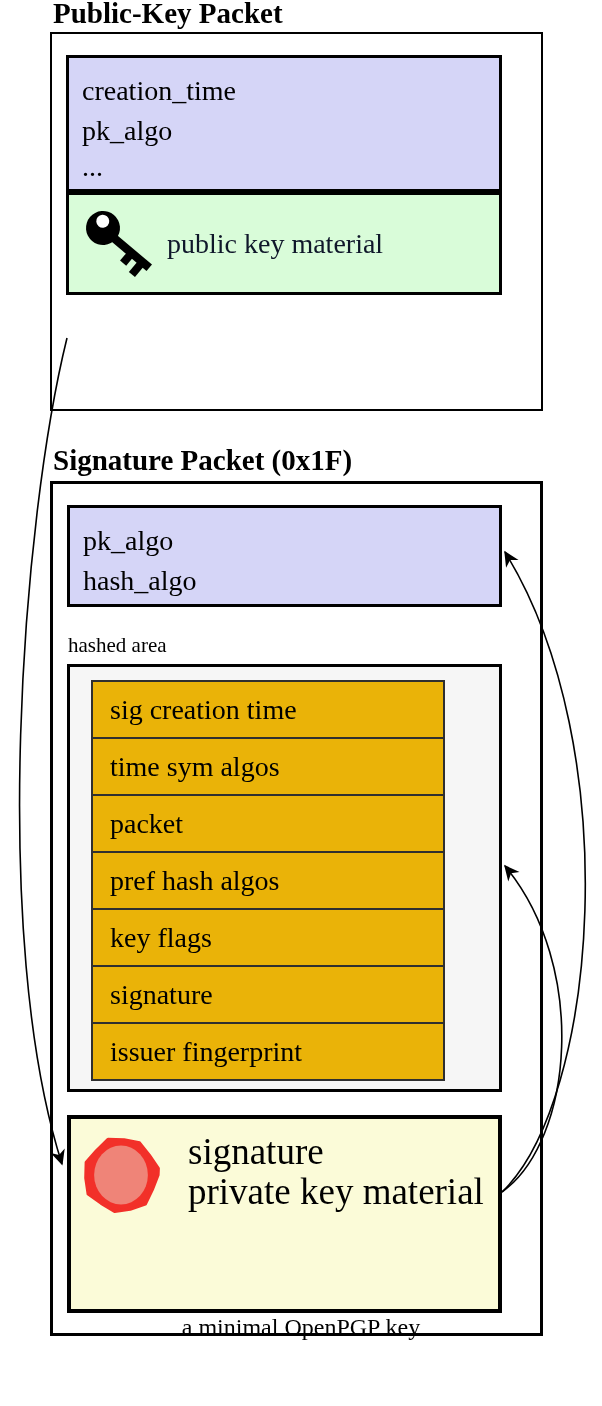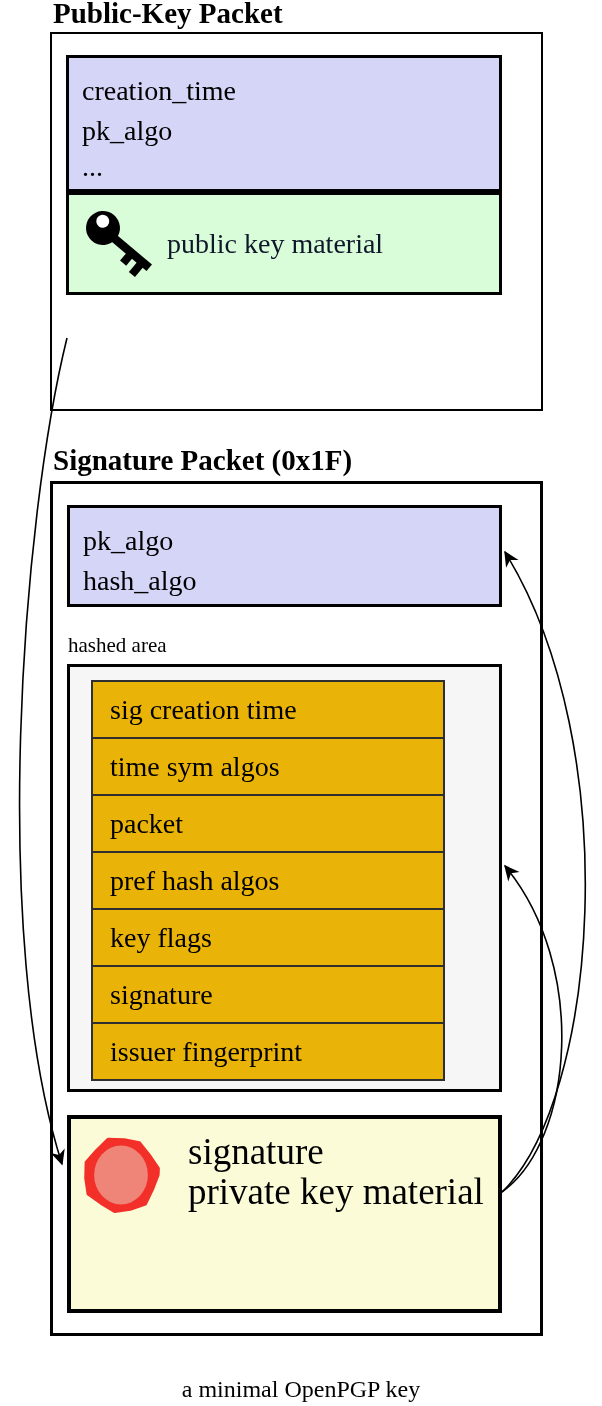--- a/index.html
+++ b/index.html
@@ -95,21 +95,21 @@
             L -23.5 33.6 L -39 22.5 L -41.8 3.7 L -41.3 -15 L -29 -29 L -15.4 -42.3
             L 3.7 -41.8 L 22 -38.1 L 33.6 -23.5 L 44.3 -7.8 Z" stroke="#f23029" stroke-width="4" stroke-linejoin="round"></path>
       <ellipse cx="0" cy="0" rx="32" ry="35" fill="#ef8478"></ellipse>
     </svg>
     <div class="sigtext">
       <div>signature</div>
       <div>private key material</div>
     </div>
   </div>
 
-  <div class="abs caption" style="left:0px; top:1374px;">a minimal OpenPGP key</div>
+  <div class="abs caption" style="left:0px; top:1312px;">a minimal OpenPGP key</div>
 
   <svg class="overlay" width="602" height="1406" viewBox="0 0 602 1406" aria-hidden="true">
     <defs>
       <marker id="ah" viewBox="0 0 12 12" refX="10" refY="6" markerWidth="11" markerHeight="11" orient="auto">
         <path d="M 0.5 1 L 11 6 L 0.5 11 L 3.5 6 Z" fill="#000"></path>
       </marker>
     </defs>
     <path d="M 67 338 C 22 520, -10 940, 62 1164" fill="none" stroke="#000" stroke-width="1.6" marker-end="url(#ah)"></path>
     <path d="M 502 1192 C 598 1100, 626 748, 505 552" fill="none" stroke="#000" stroke-width="1.6" marker-end="url(#ah)"></path>
     <path d="M 502 1192 C 574 1140, 588 966, 505 866" fill="none" stroke="#000" stroke-width="1.6" marker-end="url(#ah)"></path>

